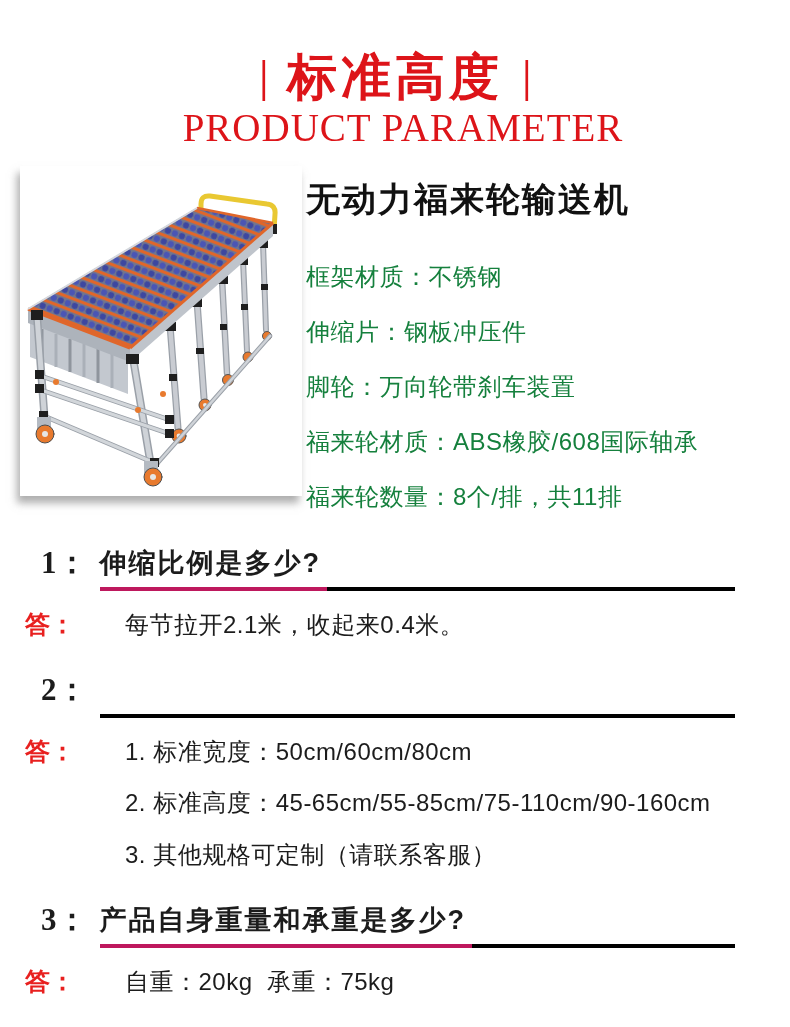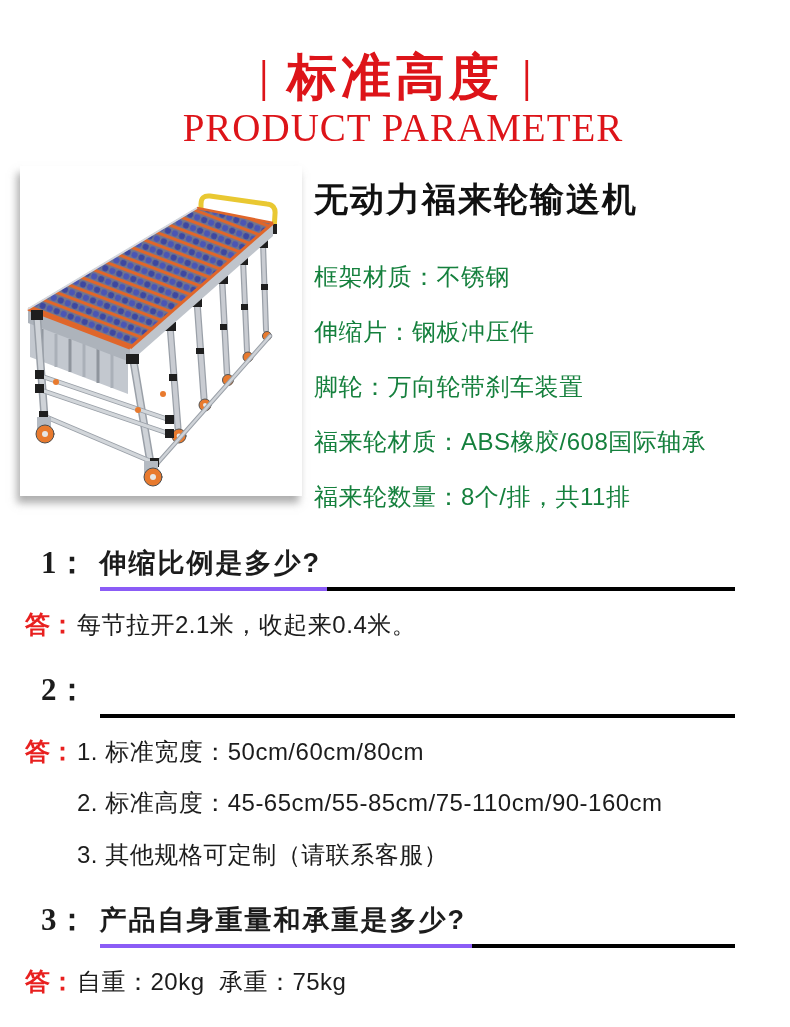--- a/index.html
+++ b/index.html
@@ -19,47 +19,47 @@
     font-family:"Liberation Serif",serif;color:#dd1419;
     font-size:39px;letter-spacing:1px;margin-top:3px;line-height:1.05;
   }
   
   .intro{display:flex;margin:17px 0 0 20px;}
   .photo{
     width:282px;height:330px;flex:none;background:#fff;position:relative;
     box-shadow:-3px 7px 8px rgba(105,105,105,.55);
   }
   .photo svg{display:block;}
-  .details{margin-left:12px;padding-top:0;}
+  .details{margin-left:4px;padding-top:0;}
   .product-title{
     font-size:34px;font-weight:bold;color:#111;
     margin:14px 0 46px 0;letter-spacing:2px;line-height:1.15;
   }
   .spec{font-size:24px;letter-spacing:.5px;line-height:1;margin-bottom:31px;color:#15803d;}
   .spec:last-child{margin-bottom:0;}
   
   .qa-wrap{margin-top:33px;}
   .qa-section{margin:0 55px 0 35px;}
   .qa-section + .qa-section{margin-top:32px;}
   .qa-heading{display:flex;align-items:flex-end;}
   .q-num{
     font-family:"Liberation Serif",serif;font-size:31px;font-weight:bold;
     padding:0 12px 7px 6px;white-space:pre;
   }
   .q-text{
     font-size:27px;font-weight:bold;letter-spacing:2px;
-    padding:0 6px 6px 0;border-bottom:4px solid #8b5cf6;white-space:nowrap;
+    padding:0 6px 6px 0;border-bottom:4px solid #be185d;white-space:nowrap;
   }
   .q-fill{flex:1 1 auto;border-bottom:4px solid #000;height:0;}
   .qa-answer{display:flex;margin:20px 0 0 -10px;}
   .ans-label{
     flex:none;color:#e8201f;font-weight:bold;font-size:25px;
     margin-right:2px;line-height:1.05;white-space:pre;
   }
-  .ans-body{padding-top:1px;}
+  .ans-body{padding-top:1px;margin-left:48px;}
   .ans-line{
     font-size:24px;line-height:1.05;letter-spacing:.5px;
     margin-bottom:26px;white-space:pre-wrap;color:#1c1c1c;
   }
   .ans-line:last-child{margin-bottom:0;}
 </style>
 </head>
 <body>
 
 <div class="header">

